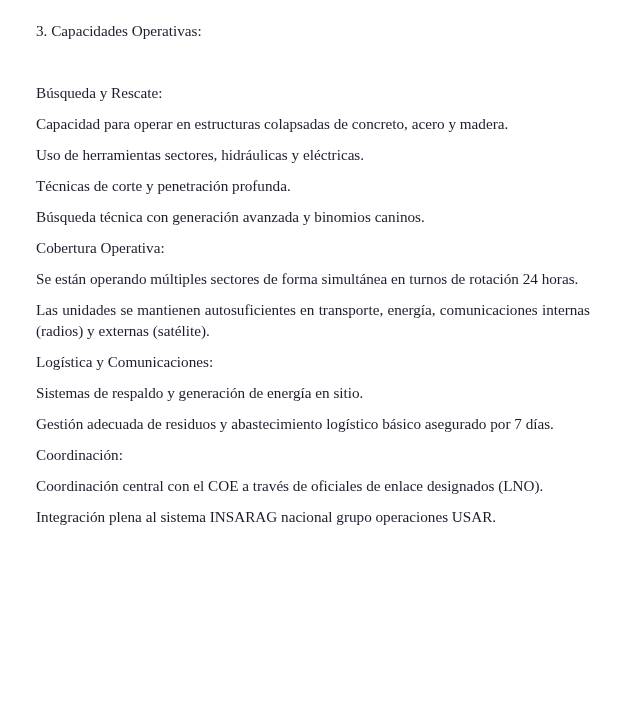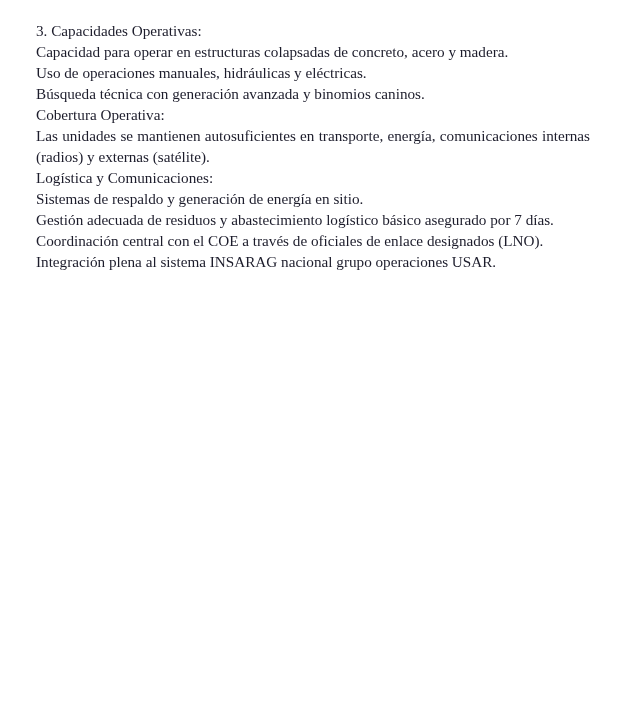--- a/index.html
+++ b/index.html
@@ -32,37 +32,42 @@
     text-justify: inter-word;
     color: #1c1c2b;
     -webkit-hyphens: none;
     hyphens: none;
   }
   .para.bold {
     font-weight: normal;
   }
   
   .para + .para {
+    margin-top: 10px;
   }
   
   .gap-lg {
     margin-top: 41px !important;
   }
 </style>
 </head>
 <body>
 
 <div class="page">
   <div class="doc-body" id="doc-body">
 
   <p class="para">3. Capacidades Operativas:</p>
+      <p class="para gap-lg">Búsqueda y Rescate:</p>
       <p class="para">Capacidad para operar en estructuras colapsadas de concreto, acero y madera.</p>
-      <p class="para">Uso de operaciones manuales, hidráulicas y eléctricas.</p>
+      <p class="para">Uso de herramientas sectores, hidráulicas y eléctricas.</p>
+      <p class="para">Técnicas de corte y penetración profunda.</p>
       <p class="para">Búsqueda técnica con generación avanzada y binomios caninos.</p>
       <p class="para bold">Cobertura Operativa:</p>
+      <p class="para">Se están operando múltiples sectores de forma simultánea en turnos de rotación 24 horas.</p>
       <p class="para">Las unidades se mantienen autosuficientes en transporte, energía, comunicaciones internas (radios) y externas (satélite).</p>
       <p class="para">Logística y Comunicaciones:</p>
       <p class="para">Sistemas de respaldo y generación de energía en sitio.</p>
       <p class="para">Gestión adecuada de residuos y abastecimiento logístico básico asegurado por 7 días.</p>
+      <p class="para bold">Coordinación:</p>
       <p class="para">Coordinación central con el COE a través de oficiales de enlace designados (LNO).</p>
       <p class="para">Integración plena al sistema INSARAG nacional grupo operaciones USAR.</p>
     </div>
 </div>
 
 </body></html>

